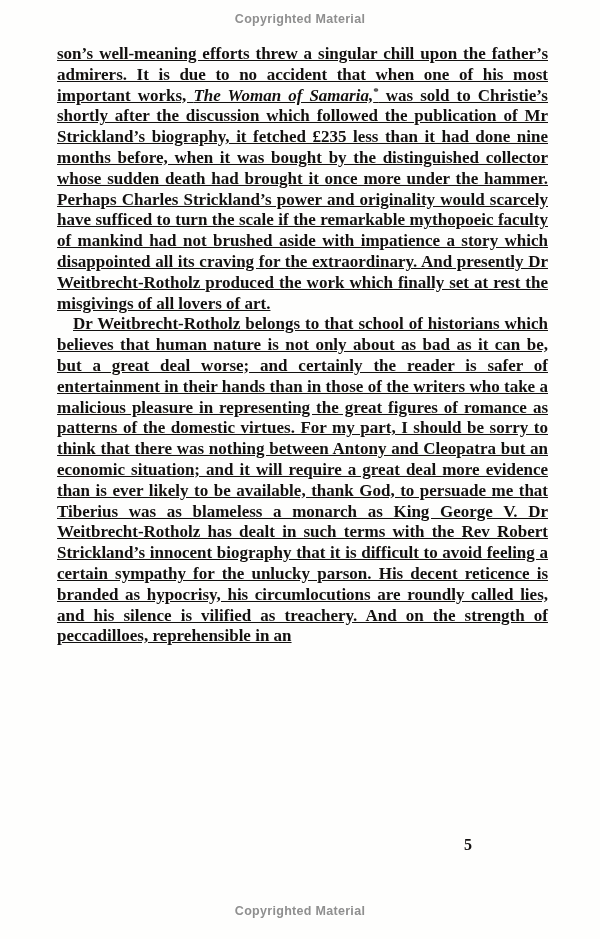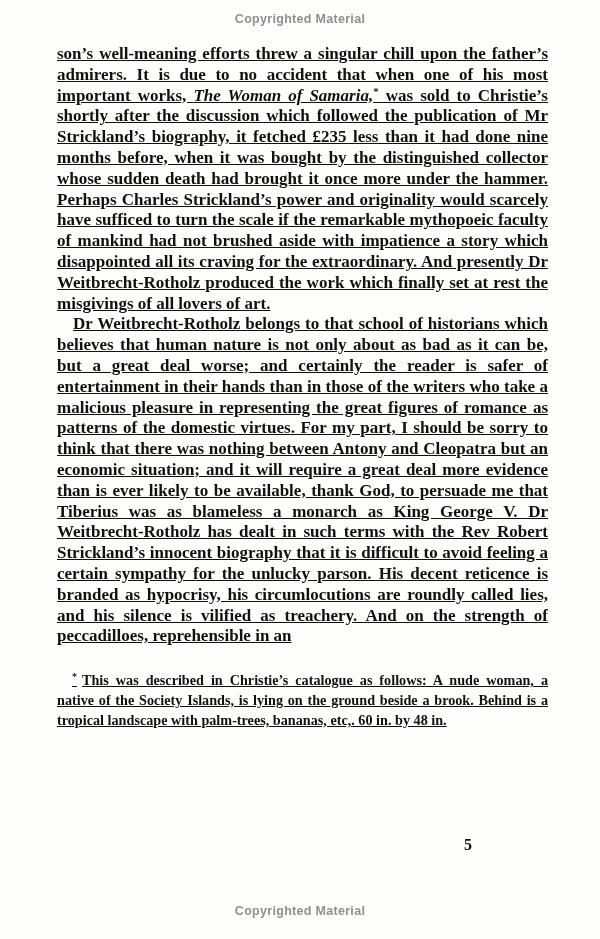--- a/index.html
+++ b/index.html
@@ -86,21 +86,20 @@
 <div class="page">
 
   <div class="copyright top">Copyrighted Material</div>
 
   <div class="body-text">
 
     <p class="para"><span>son’s well-meaning efforts threw a singular chill upon the father’s admirers. It is due to no accident that when one of his most important works, </span><span class="book-title">The Woman of Samaria,</span><span class="fn-ref">*</span><span> was sold to Christie’s shortly after the discussion which followed the publication of Mr Strickland’s biography, it fetched £235 less than it had done nine months before, when it was bought by the distinguished collector whose sudden death had brought it once more under the hammer. Perhaps Charles Strickland’s power and originality would scarcely have sufficed to turn the scale if the remarkable mythopoeic faculty of mankind had not brushed aside with impatience a story which disappointed all its craving for the extraordinary. And presently Dr Weitbrecht-Rotholz produced the work which finally set at rest the misgivings of all lovers of art.</span></p>
 
     <p class="para indent">Dr Weitbrecht-Rotholz belongs to that school of historians which believes that human nature is not only about as bad as it can be, but a great deal worse; and certainly the reader is safer of entertainment in their hands than in those of the writers who take a malicious pleasure in representing the great figures of romance as patterns of the domestic virtues. For my part, I should be sorry to think that there was nothing between Antony and Cleopatra but an economic situation; and it will require a great deal more evidence than is ever likely to be available, thank God, to persuade me that Tiberius was as blameless a monarch as King George V. Dr Weitbrecht-Rotholz has dealt in such terms with the Rev Robert Strickland’s innocent biography that it is difficult to avoid feeling a certain sympathy for the unlucky parson. His decent reticence is branded as hypocrisy, his circumlocutions are roundly called lies, and his silence is vilified as treachery. And on the strength of peccadilloes, reprehensible in an</p>
 
-    <p class="footnote"><span class="fn-marker">*</span><span>This was described in Christie’s catalogue as follows: A nude woman, a native of the Society Islands, is lying on the ground beside a brook. Behind is a tropical landscape with palm-trees, bananas, etc,. 60 in. by 48 in.</span></p>
 
   </div>
 
   <div class="page-number">5</div>
 
   <div class="copyright bottom">Copyrighted Material</div>
 
 </div>
 
 </body></html>

